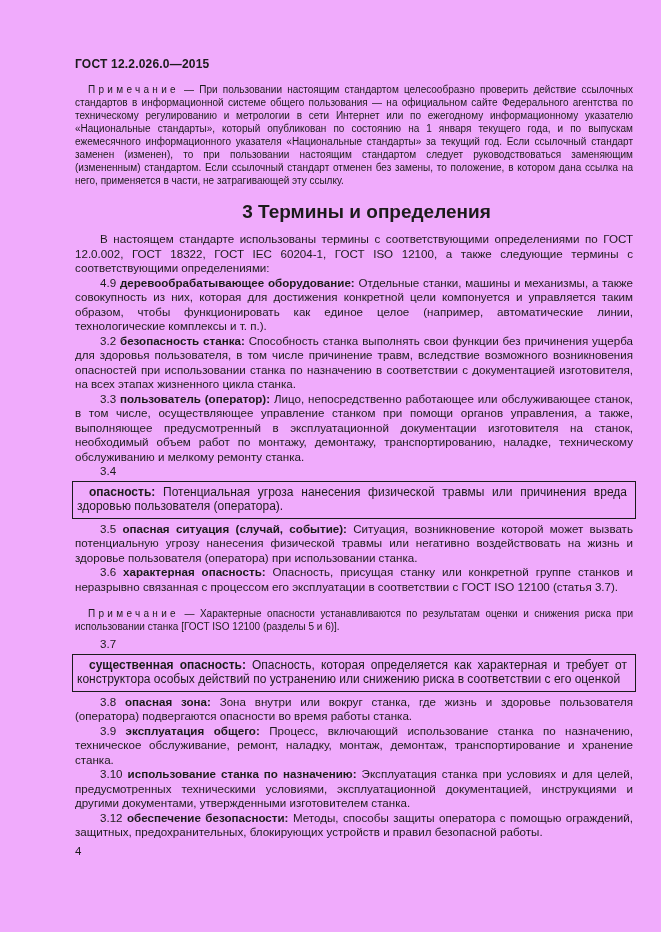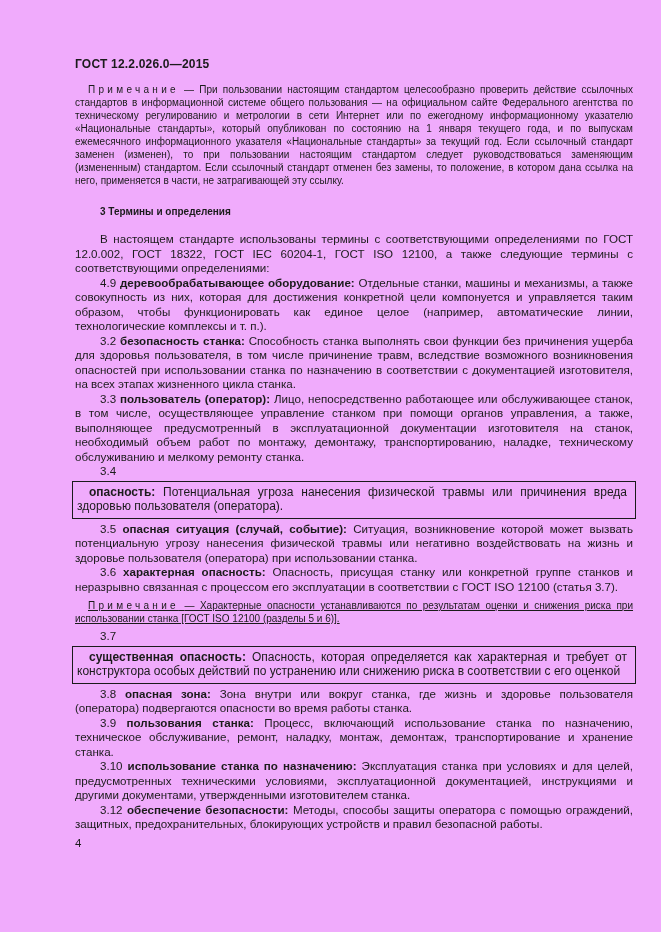--- a/index.html
+++ b/index.html
@@ -22,28 +22,29 @@
     letter-spacing: 0.2px;
     line-height: 14px;
   }
   .note {
     font-size: 10px;
     line-height: 13px;
     text-align: justify;
     text-indent: 13px;
   }
   .note-top { margin-top: 12px; }
-  .note-inline { margin: 5px 0 4px 0; text-decoration: underline; }
+  .note-inline { margin: 13px 0 4px 0; }
   .note-label { letter-spacing: 0.33em; }
   .section-heading {
-    font-size: 10px;
+    font-size: 19px;
     font-weight: bold;
     margin: 16px 0 12px 0;
     padding-left: 25px;
     line-height: 17px;
+    text-align: center;
   }
   .body-par {
     font-size: 11.6px;
     line-height: 14.5px;
     text-align: justify;
     text-align-last: left;
     text-indent: 25px;
   }
   .def-box {
     border: 1px solid #1b1b1b;
@@ -100,21 +101,21 @@
   <p class="note note-inline"><span class="note-label">Примечание</span> <span>— Характерные опасности устанавливаются по результатам оценки и снижения риска при использовании станка [ГОСТ ISO 12100 (разделы 5 и 6)].</span></p>
 
   <p class="body-par"><span>3.7</span></p>
 
   <div class="def-box">
     <p class="box-par"><b>существенная опасность:</b> <span>Опасность, которая определяется как характерная и требует от конструктора особых действий по устранению или снижению риска в соответствии с его оценкой</span></p>
   </div>
 
   <p class="body-par"><span>3.8</span> <b>опасная зона:</b> <span>Зона внутри или вокруг станка, где жизнь и здоровье пользователя (оператора) подвергаются опасности во время работы станка.</span></p>
 
-  <p class="body-par"><span>3.9</span> <b>пользования станка:</b> <span>Процесс, включающий использование станка по назначению, техническое обслуживание, ремонт, наладку, монтаж, демонтаж, транспортирование и хранение станка.</span></p>
+  <p class="body-par"><span>3.9</span> <b>эксплуатация общего:</b> <span>Процесс, включающий использование станка по назначению, техническое обслуживание, ремонт, наладку, монтаж, демонтаж, транспортирование и хранение станка.</span></p>
 
   <p class="body-par"><span>3.10</span> <b>использование станка по назначению:</b> <span>Эксплуатация станка при условиях и для целей, предусмотренных техническими условиями, эксплуатационной документацией, инструкциями и другими документами, утвержденными изготовителем станка.</span></p>
 
 
   <p class="body-par"><span>3.12</span> <b>обеспечение безопасности:</b> <span>Методы, способы защиты оператора с помощью ограждений, защитных, предохранительных, блокирующих устройств и правил безопасной работы.</span></p>
 
   <div class="page-number">4</div>
 
 </div>
 

